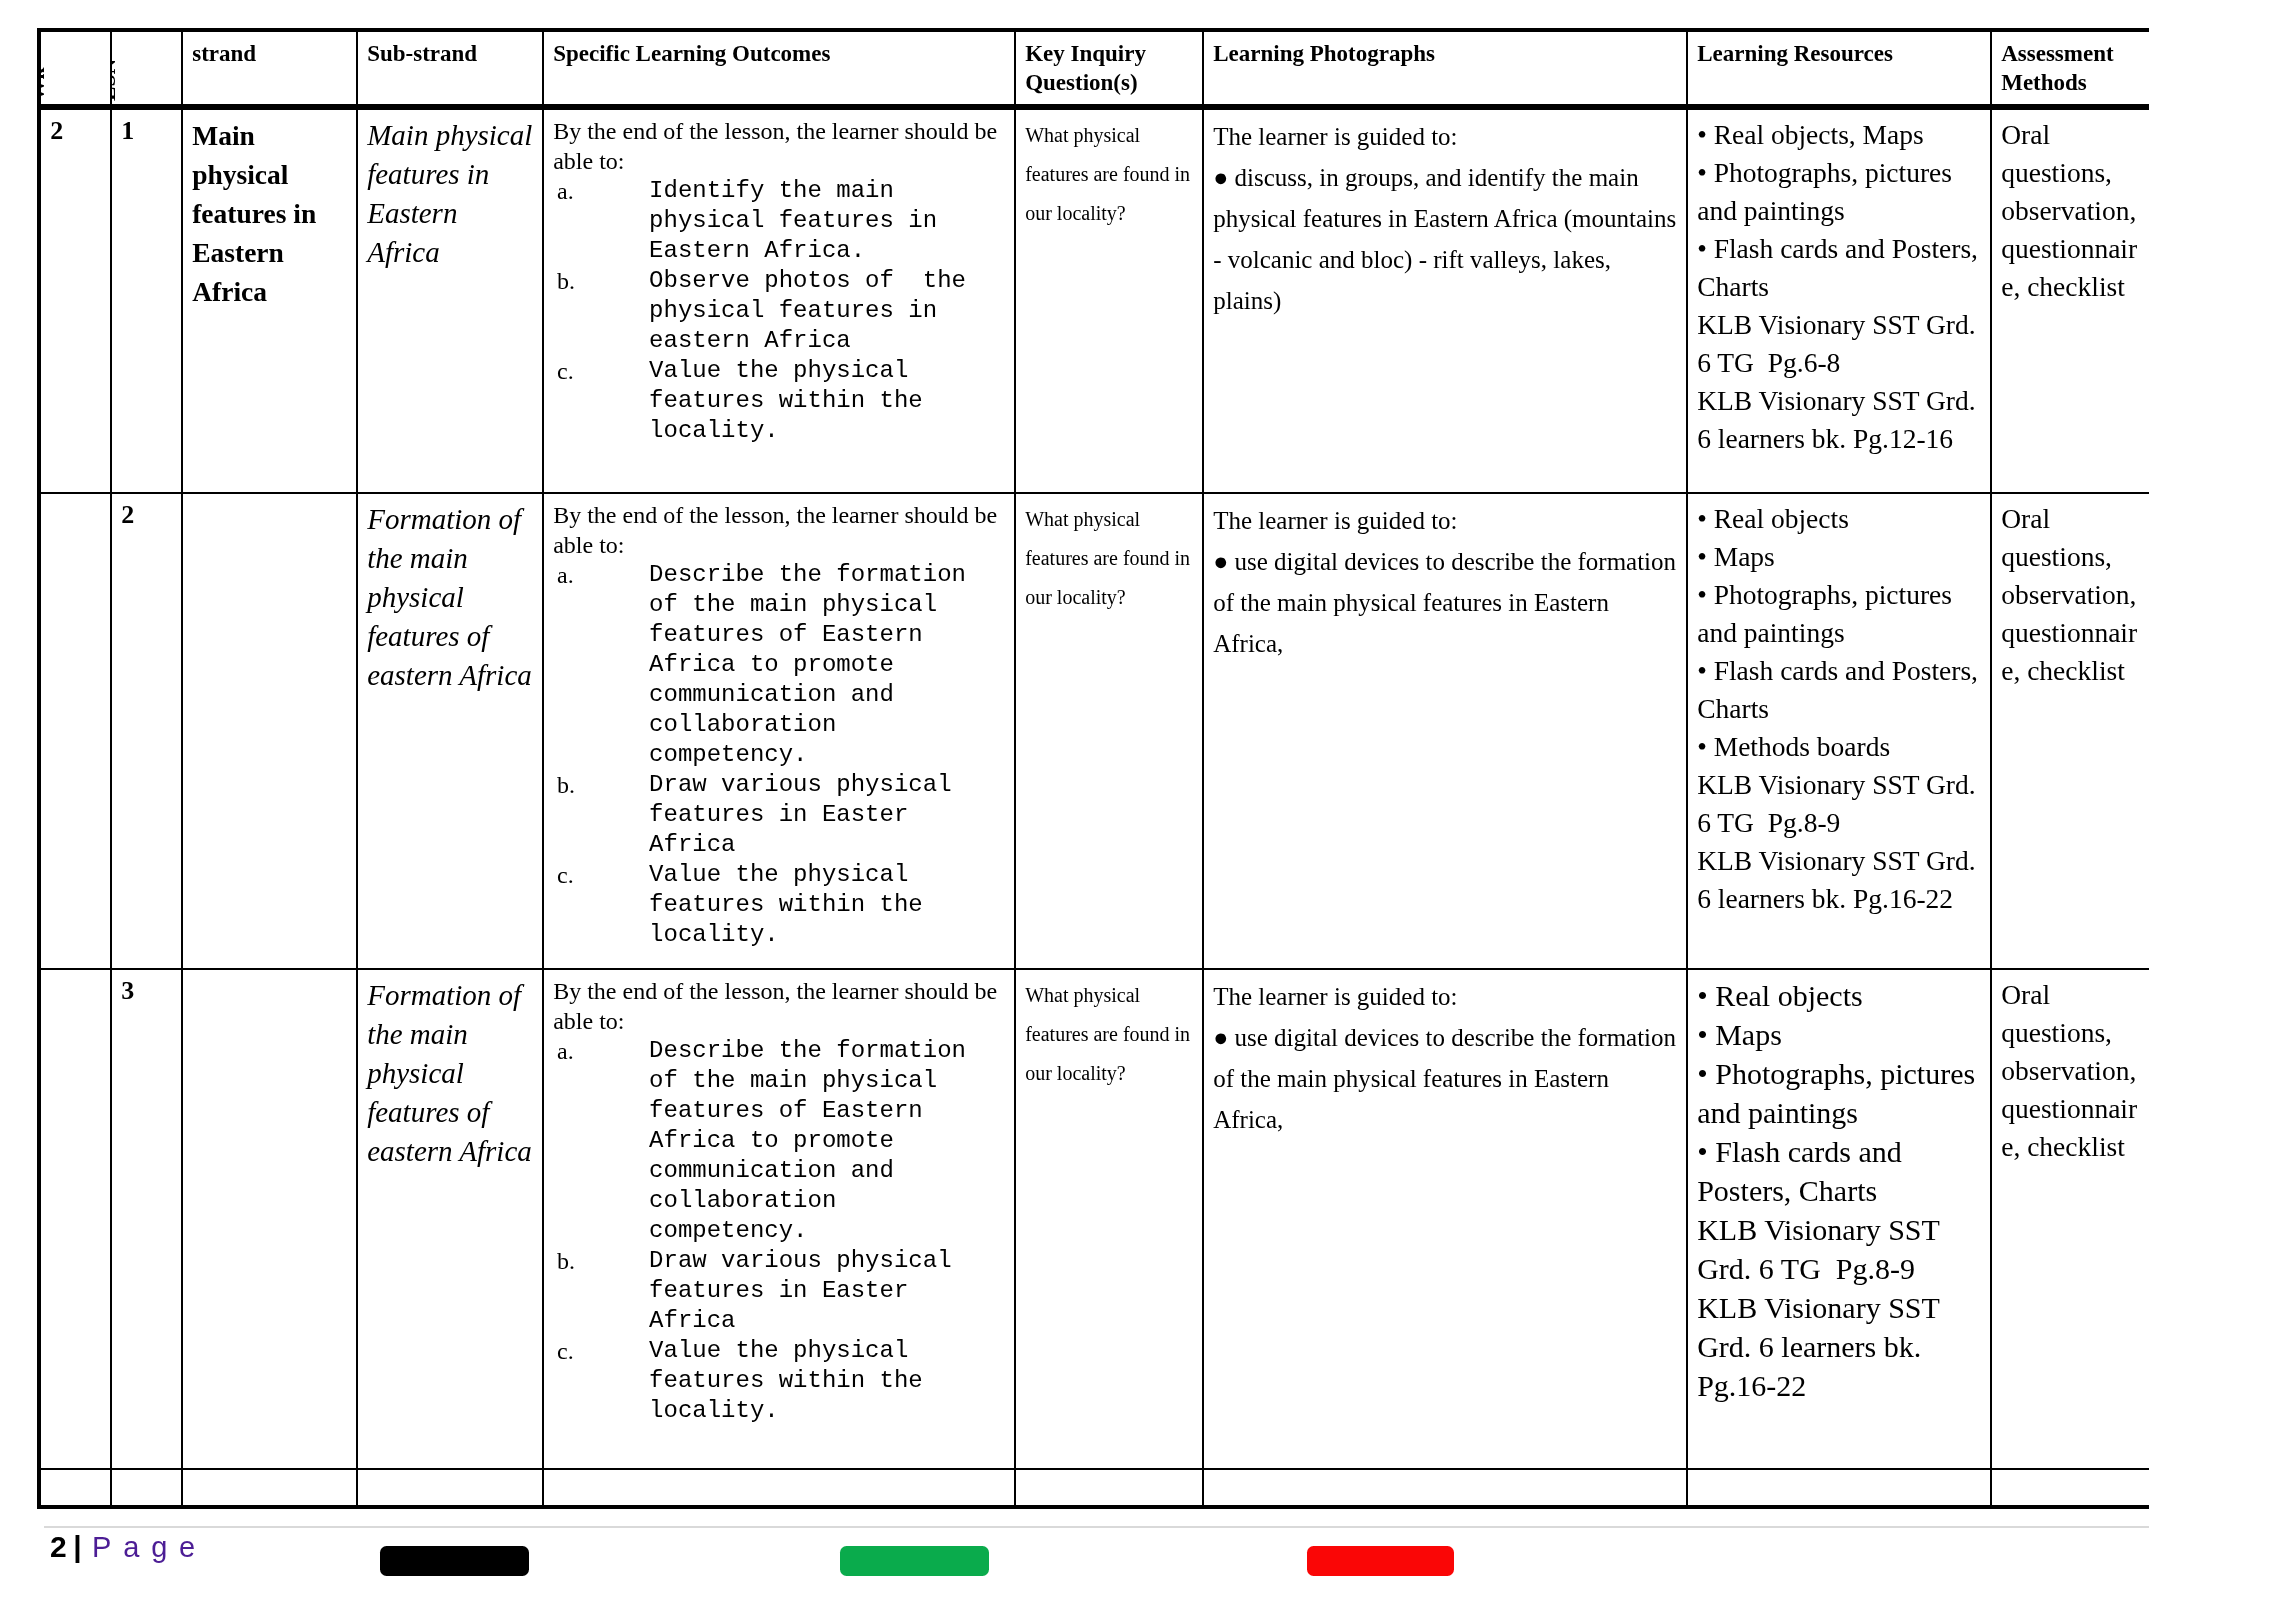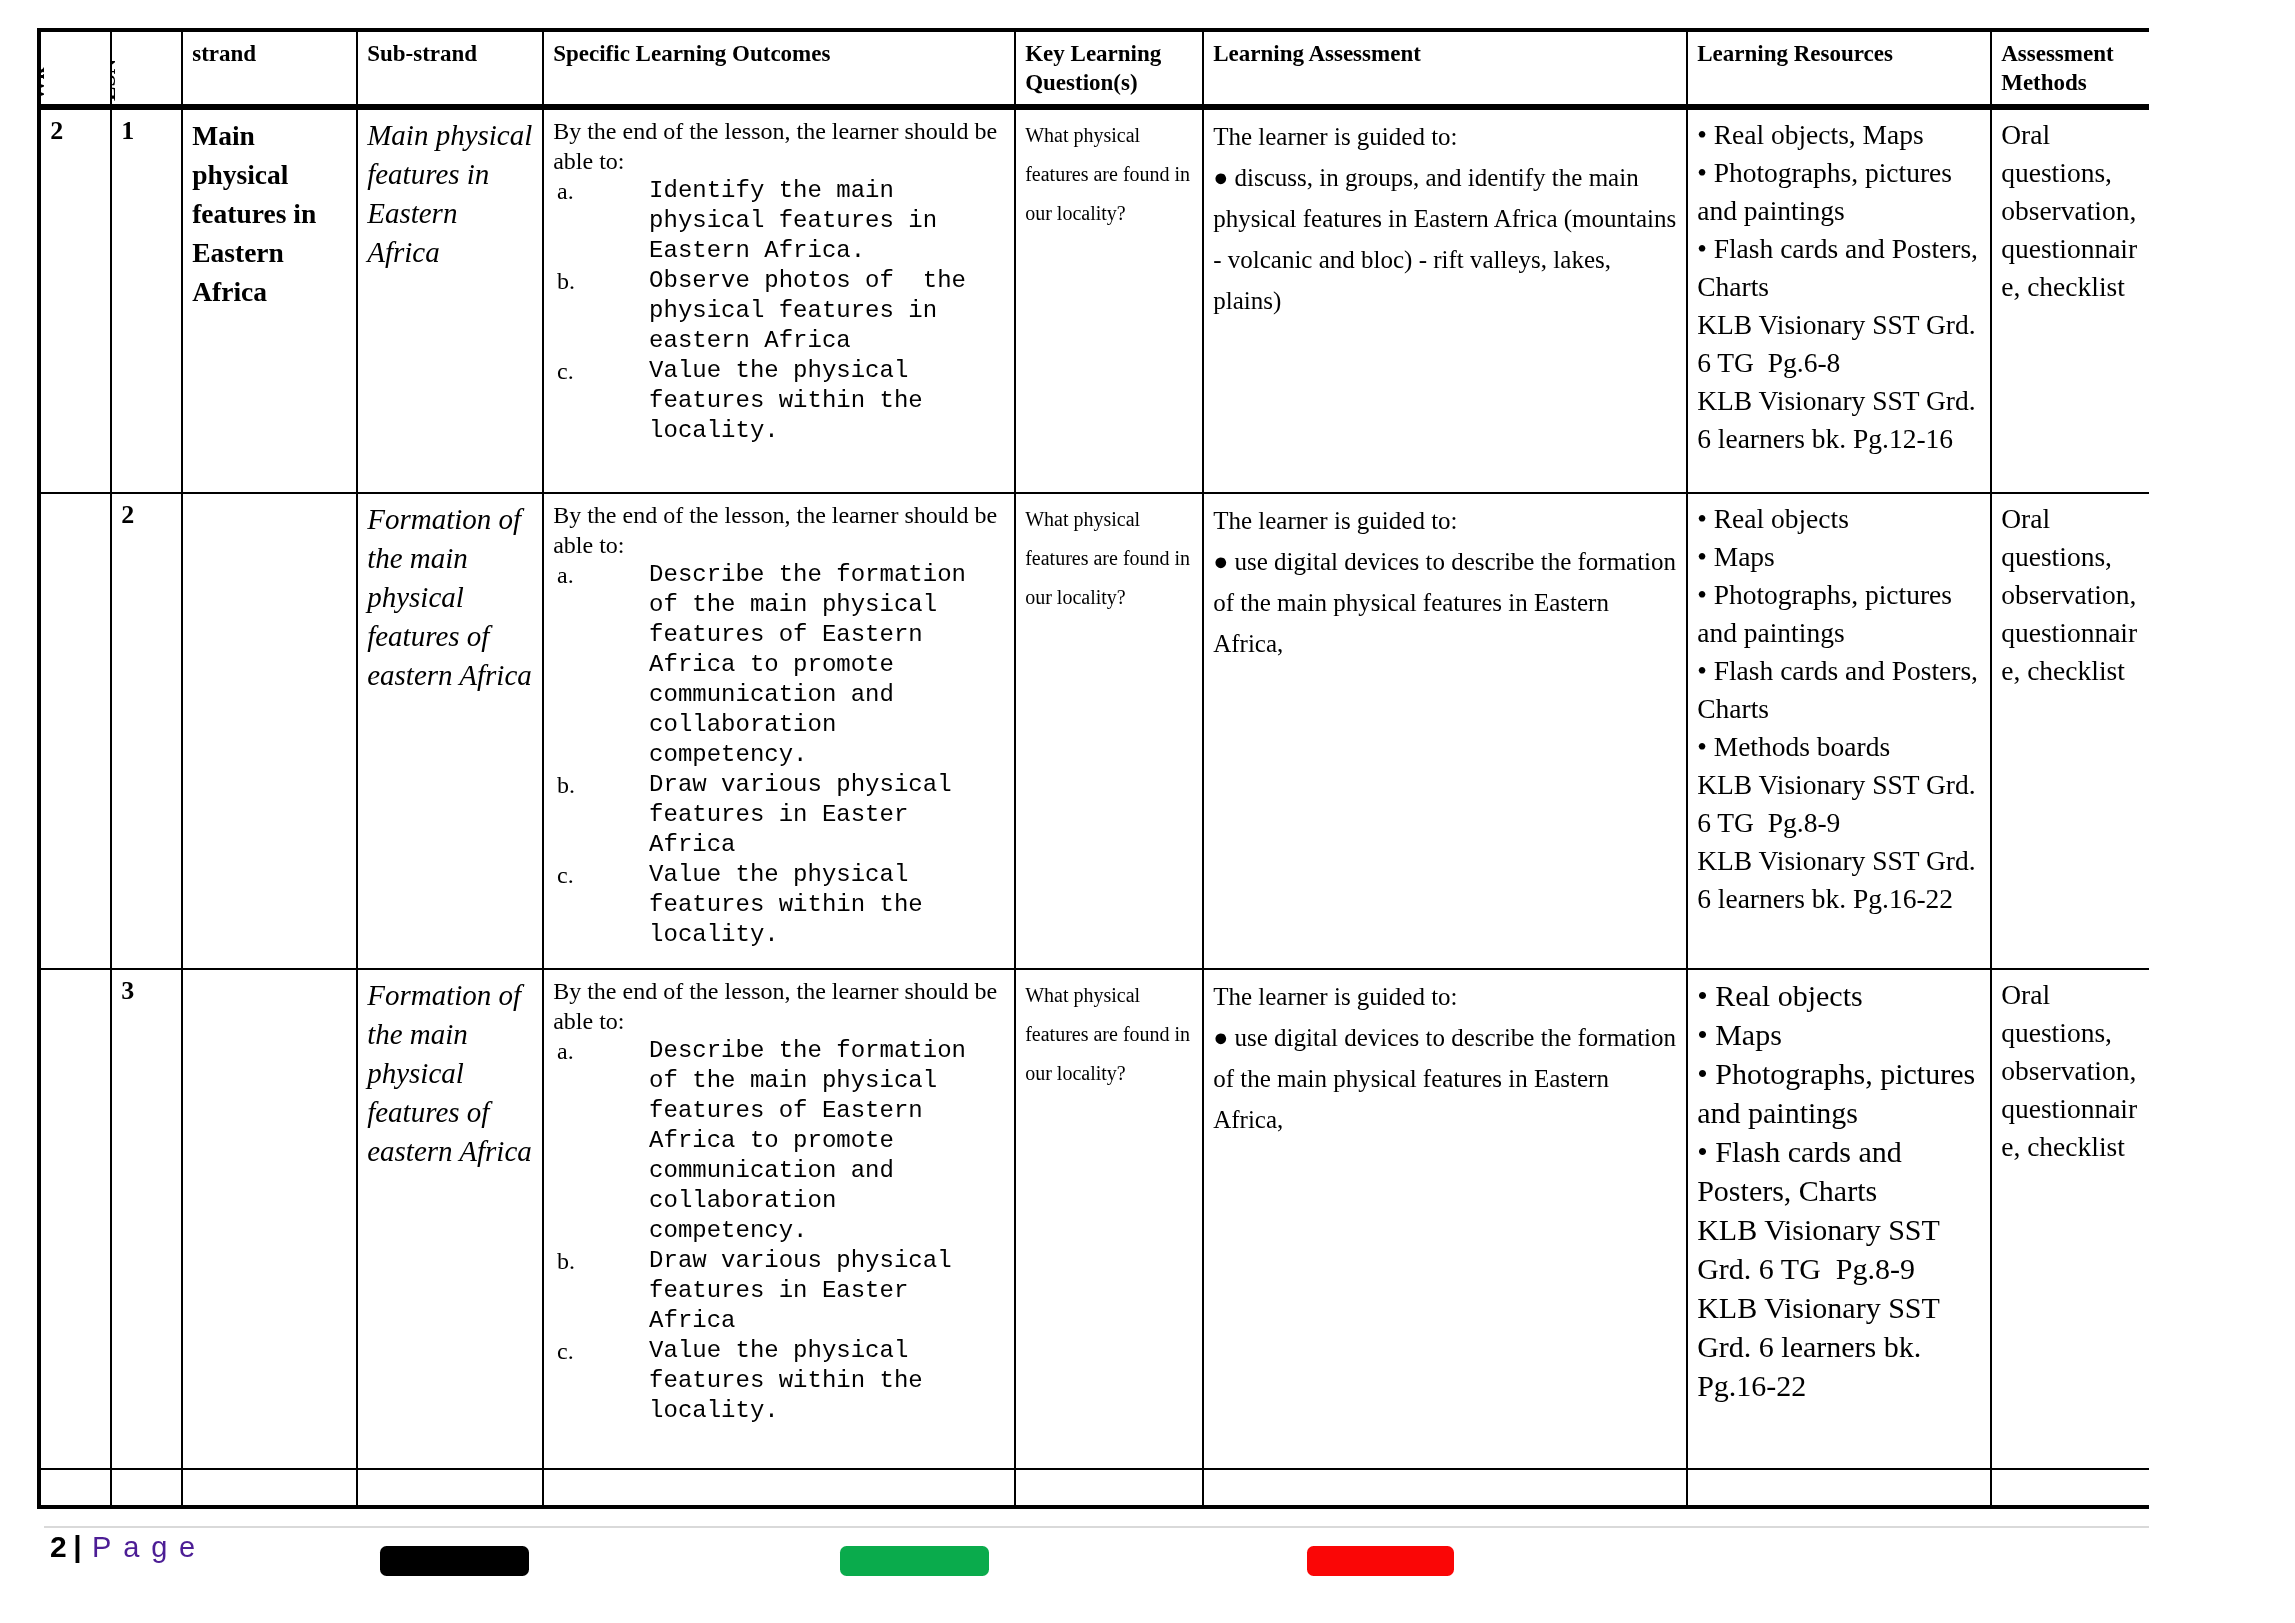--- a/index.html
+++ b/index.html
@@ -68,22 +68,22 @@
       <tr class="h-header">
         <th class="vert">
             <span class="vlabel">Wk</span>
           </th>
         <th class="vert">
             <span class="vlabel">LSN</span>
           </th>
         <th>strand</th>
         <th>Sub-strand</th>
         <th>Specific Learning Outcomes</th>
-        <th>Key Learning Question(s)</th>
-        <th>Learning Assessment</th>
+        <th>Key Inquiry Question(s)</th>
+        <th>Learning Photographs</th>
         <th>Learning Resources</th>
         <th>Assessment Methods</th>
         <th>Refl</th>
       </tr>
     </thead>
     <tbody>
       <tr class="r1">
         <td class="c-wk">2</td>
         <td class="c-lsn">1</td>
         <td class="c-strand">Main physical features in Eastern Africa</td>

